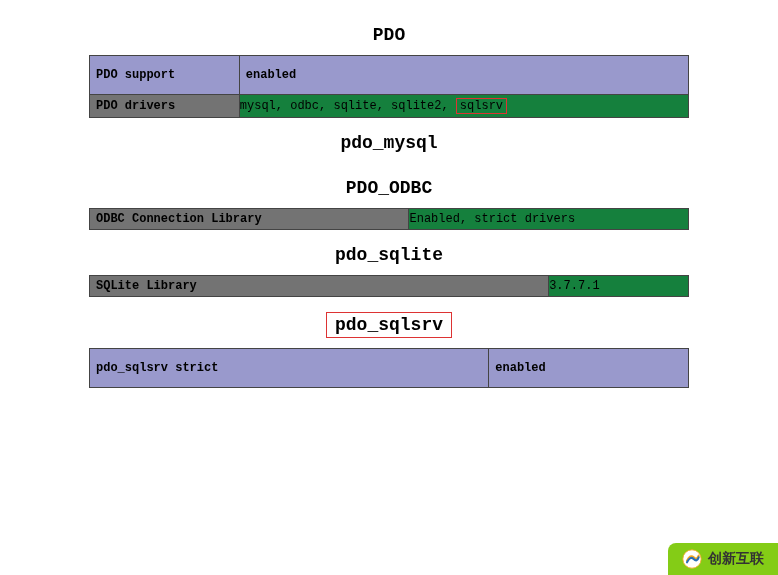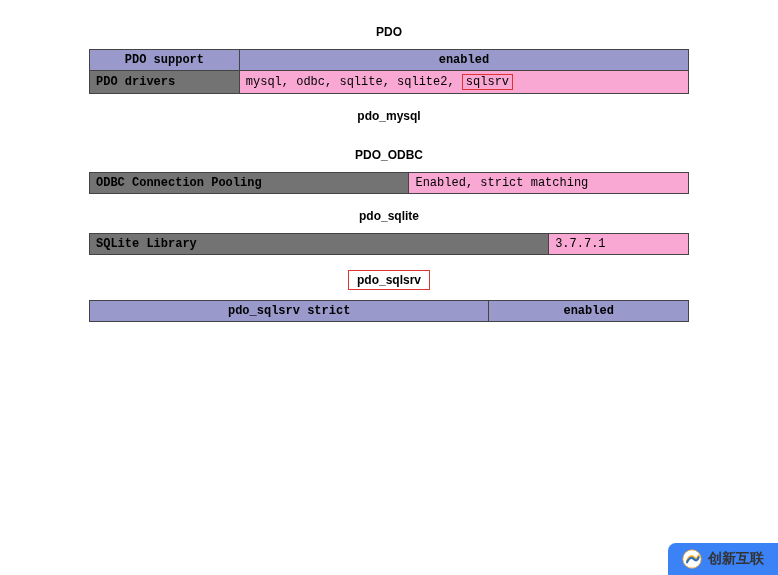--- a/index.html
+++ b/index.html
@@ -5,72 +5,72 @@
   body {
     font-family: "Courier New", monospace;
     font-size: 12px;
     background: #fff;
     margin: 0;
     padding: 10px 20px;
     width: 778px;
     box-sizing: border-box;
   }
   h2 {
-    font-family: Liberation Sans, sans-serif;
-    font-size: 12px;
+    font-family: Liberation Mono, monospace;
+    font-size: 18px;
     font-weight: bold;
     text-align: center;
     margin: 15px 0 10px;
     color: #000;
   }
   table {
     border-collapse: collapse;
     width: 600px;
     margin: 0 auto 10px;
     border: 1px solid #444;
   }
   th {
     background: #9999cc;
     border: 1px solid #444;
     font-weight: bold;
-    padding: 3px 6px;
-    text-align: center;
+    padding: 12px 6px;
+    text-align: left;
     font-family: "Courier New", monospace;
   }
   td.key {
     background: #737373;
     border: 1px solid #444;
     font-weight: bold;
     padding: 3px 6px;
     text-align: left;
     font-family: "Courier New", monospace;
   }
   td.val {
-    background: #f9a8d4;
+    background: #15803d;
     border: 1px solid #444;
-    padding: 3px 6px;
+    padding: 3px 0;
     text-align: left;
     font-family: "Courier New", monospace;
   }
   .redbox {
     border: 1px solid #d33;
     padding: 0 3px;
     display: inline-block;
   }
   .redbox-title {
     border: 1px solid #d33;
     padding: 2px 8px;
     display: inline-block;
     text-align: right;
   }
   .logo {
     position: fixed;
     right: 0;
     bottom: 0;
-    background: #3b82f6;
+    background: #84cc16;
     padding: 6px 14px 6px 14px;
     border-top-left-radius: 8px;
     display: flex;
     align-items: center;
     gap: 6px;
     font-family: sans-serif;
   }
   .logo-icon {
     width: 20px;
     height: 20px;
@@ -116,22 +116,22 @@
   </table>
 
 <h2>PDO_ODBC</h2>
 <table>
   <colgroup>
       <col style="width:320px">
       <col style="width:280px">
     </colgroup>
   <tbody>
   <tr>
-    <td class="key">ODBC Connection Pooling</td>
-    <td class="val">Enabled, strict matching</td>
+    <td class="key">ODBC Connection Library</td>
+    <td class="val">Enabled, strict drivers</td>
   </tr>
 </tbody>
   </table>
 
 <h2>pdo_sqlite</h2>
 <table>
   <colgroup>
       <col style="width:460px">
       <col style="width:140px">
     </colgroup>

